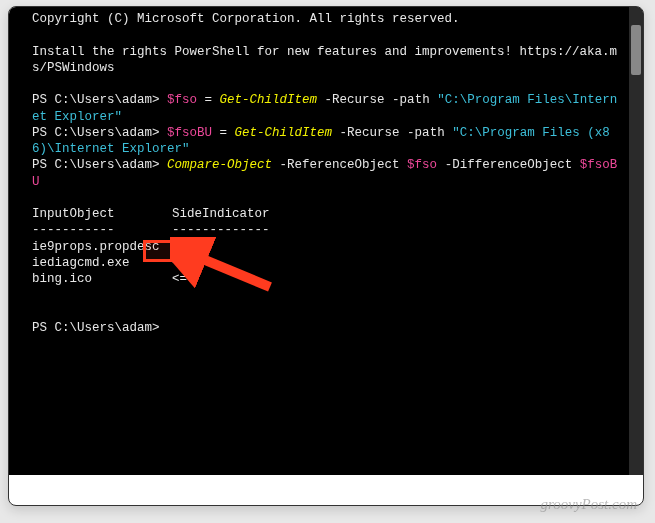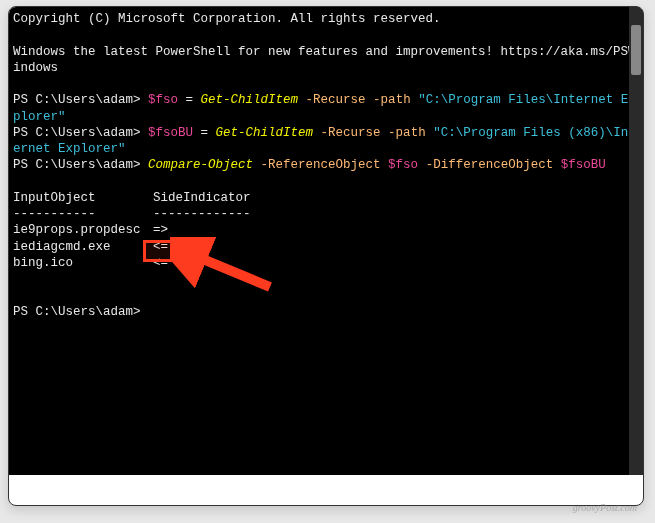--- a/index.html
+++ b/index.html
@@ -49,29 +49,29 @@
       font-size: 10px;
       cursor: default;
     }
     .win-btn svg { width: 10px; height: 10px; }
     .terminal {
       background: #000;
       color: #ccc;
       font-family: Consolas, 'Courier New', monospace;
       font-size: 12.5px;
       line-height: 1.3;
-      padding: 4px 4px;
+      padding: 4px 23px;
       height: calc(100% - 30px);
       position: relative;
       white-space: pre-wrap;
       word-break: break-all;
     }
     .c-white { color: #e8e8e8; }
     .c-yellow { color: #f2f200; font-style: italic; }
-    .c-gray { color: #fdba74; }
+    .c-gray { color: #e5e5e5; }
     .c-cyan { color: #3dbfd9; }
     .c-green { color: #ec4899; }
     .scrollbar {
       position: absolute;
       right: 0; top: 0;
       width: 14px; height: 100%;
       background: #2a2a2a;
     }
     .scrollbar-thumb {
       position: absolute;
@@ -87,35 +87,35 @@
       pointer-events: none;
     }
     .arrow {
       position: absolute;
       pointer-events: none;
     }
     .watermark {
       position: absolute;
       right: 18px; bottom: 10px;
       font-family: Georgia, serif;
-      font-size: 10px;
+      font-size: 15px;
       font-style: italic;
       color: rgba(140,140,140,0.6);
     }
     .line { display: block; }
   </style>
 </head>
 <body>
 
 <div class="outer-bg"></div>
 
 <div class="window">
 
   <div class="terminal"><span class="line c-white">Copyright (C) Microsoft Corporation. All rights reserved.</span>
-<span class="line c-white">Windows the latest PowerShell for new features and improvements! https://aka.ms/PSWindows</span>
+<span class="line c-white">Install the rights PowerShell for new features and improvements! https://aka.ms/PSWindows</span>
 <span class="line"><span class="c-white">PS C:\Users\adam&gt;</span> <span class="c-green">$fso</span><span class="c-white"> = </span><span class="c-yellow">Get-ChildItem</span><span class="c-gray"> -Recurse -path </span><span class="c-cyan">"C:\Program Files\Internet Explorer"</span></span><span class="line"><span class="c-white">PS C:\Users\adam&gt;</span> <span class="c-green">$fsoBU</span><span class="c-white"> = </span><span class="c-yellow">Get-ChildItem</span><span class="c-gray"> -Recurse -path </span><span class="c-cyan">"C:\Program Files (x86)\Internet Explorer"</span></span><span class="line"><span class="c-white">PS C:\Users\adam&gt;</span> <span class="c-yellow">Compare-Object</span><span class="c-gray"> -ReferenceObject </span><span class="c-green">$fso</span><span class="c-gray"> -DifferenceObject </span><span class="c-green">$fsoBU</span></span>
 <span class="line c-white"><span style="display:inline-block;width:140px">InputObject</span><span>SideIndicator</span></span><span class="line c-white"><span style="display:inline-block;width:140px">-----------</span><span>-------------</span></span><span class="line c-white"><span style="display:inline-block;width:140px">ie9props.propdesc</span><span>=&gt;</span></span><span class="line c-white"><span style="display:inline-block;width:140px">iediagcmd.exe</span><span>&lt;=</span></span><span class="line c-white"><span style="display:inline-block;width:140px">bing.ico</span><span>&lt;=</span></span>
 
 <span class="line c-white"><span>PS C:\Users\adam&gt;</span> </span>
     <div class="scrollbar">
       <div class="scrollbar-thumb"></div>
     </div>
   </div>
 </div>
 

